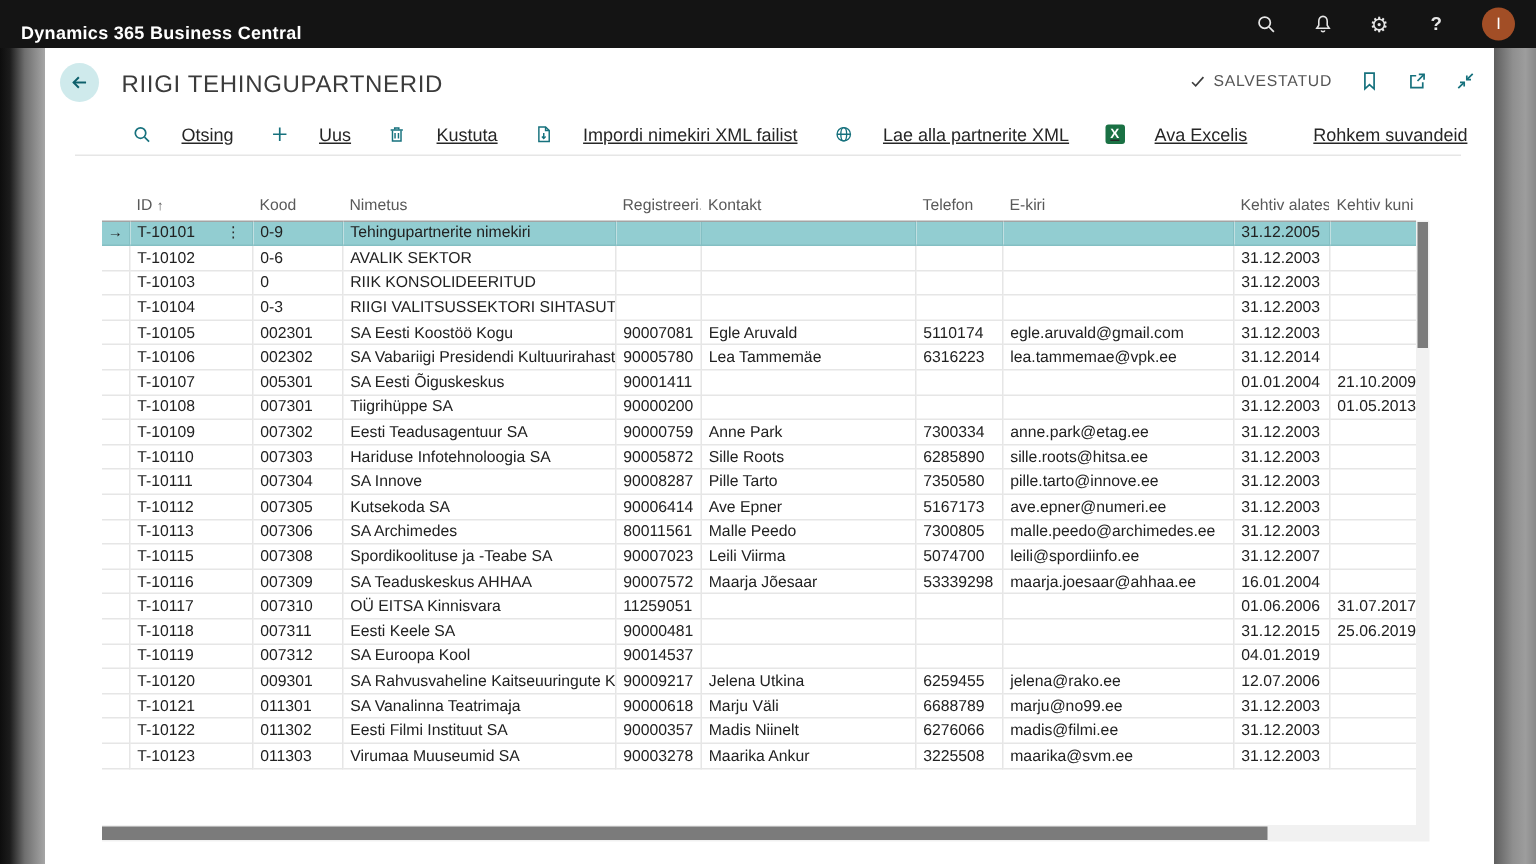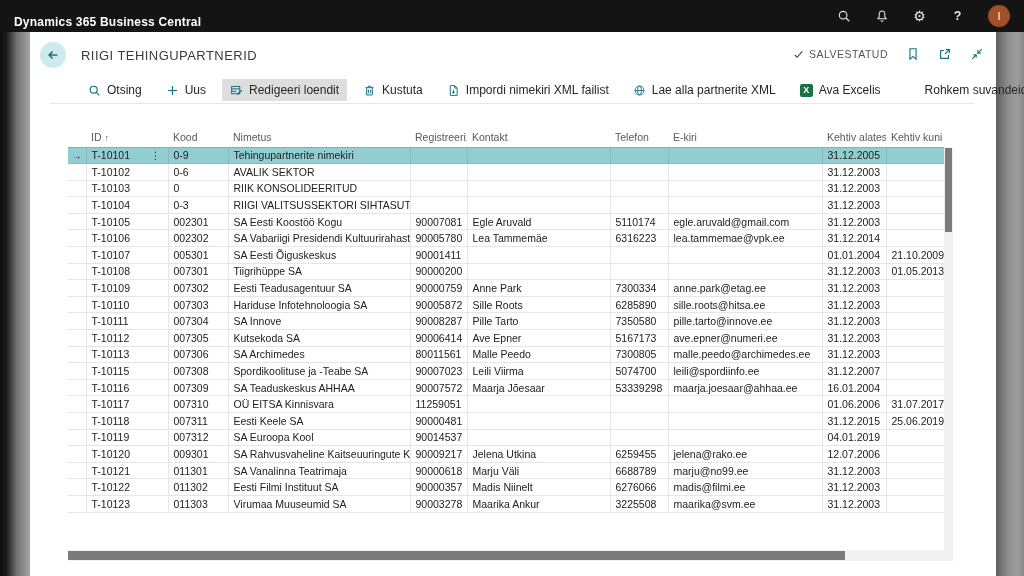--- a/index.html
+++ b/index.html
@@ -25,33 +25,33 @@
                  background:linear-gradient(90deg,#5e5e5e 0%,#8f8f8f 45%,#9d9d9d 75%,#888 100%); }
 
   
   .card { position:absolute; top:32px; left:30px; width:966px; height:544px; background:#fff; }
 
   
   .page-header { position:absolute; top:8px; left:0; width:100%; height:34px; }
   .back-button { position:absolute; left:10px; top:2px; width:26px; height:26px; border-radius:50%;
                  background:#cfeaec; border:none; display:flex; align-items:center; justify-content:center; cursor:pointer; }
   .back-button svg { width:14px; height:14px; color:#0d5f6b; }
-  .page-title { position:absolute; left:51px; top:8px; font-size:13px; color:#3b3b3b; letter-spacing:.45px; }
+  .page-title { position:absolute; left:51px; top:8px; font-size:16px; color:#3b3b3b; letter-spacing:.45px; }
   .header-right { position:absolute; right:12px; top:6px; display:flex; align-items:center; gap:17px; }
   .save-status { display:flex; align-items:flex-end; gap:5px; color:#555; font-size:10.5px; letter-spacing:.5px; }
   .save-status svg { width:11px; height:11px; color:#3c3c3c; }
   .hdr-icon { width:15px; height:15px; color:var(--accent); background:none; border:none; cursor:pointer;
               display:flex; align-items:center; justify-content:center; }
   .hdr-icon svg { width:14px; height:14px; }
 
   
   .toolbar { position:absolute; top:44px; left:20px; right:22px; height:28px; display:flex; align-items:center;
              border-bottom:1px solid #e6e6e6; padding-left:30px; gap:8px; }
-  .tb-item { display:flex; align-items:flex-end; gap:6px; background:none; border:none; cursor:pointer;
-             font-family:"Liberation Sans", sans-serif; font-size:12px; color:#262626; padding:4px 8px; white-space:nowrap; }
+  .tb-item { display:flex; align-items:flex-start; gap:20px; background:none; border:none; cursor:pointer;
+             font-family:"Liberation Sans", sans-serif; font-size:12px; color:#262626; padding:4px 8px; white-space:nowrap;text-decoration:underline; }
   .tb-item.active { background:#dedede; }
   .tb-icon { color:var(--accent); display:flex; align-items:center; }
   .tb-icon svg { width:13px; height:13px; }
   .excel-chip { width:13px; height:13px; border-radius:2px; background:var(--excel-green); color:#fff;
                 font-size:9px; font-weight:bold; display:flex; align-items:center; justify-content:center; }
   .tb-divider { width:1px; height:16px; background:#d0d0d0; margin:0 6px; }
 
   
   .grid-wrap { position:absolute; top:95px; left:38px; width:876px; }
   table { border-collapse:collapse; table-layout:fixed; width:876px; font-size:10.5px; }
@@ -153,31 +153,20 @@
         <span>Otsing</span>
       </button>
       <button class="tb-item">
         <span class="tb-icon">
           <svg viewBox="0 0 16 16" fill="none" stroke="currentColor" stroke-width="1.4">
             <line x1="8" y1="2.5" x2="8" y2="13.5"></line>
               <line x1="2.5" y1="8" x2="13.5" y2="8"></line>
           </svg>
         </span>
         <span>Uus</span>
-      </button>
-      <button class="tb-item active">
-        <span class="tb-icon">
-          <svg viewBox="0 0 16 16" fill="none" stroke="currentColor" stroke-width="1.2">
-            <rect x="2" y="3" width="10" height="9"></rect>
-              <line x1="2" y1="6" x2="12" y2="6"></line>
-              <line x1="2" y1="9" x2="8" y2="9"></line>
-            <line x1="9" y1="13" x2="14.5" y2="7.5" stroke-width="1.6"></line>
-          </svg>
-        </span>
-        <span>Redigeeri loendit</span>
       </button>
       <button class="tb-item">
         <span class="tb-icon">
           <svg viewBox="0 0 16 16" fill="none" stroke="currentColor" stroke-width="1.2">
             <path d="M4.5 5 V13.5 H11.5 V5"></path>
               <line x1="3" y1="4.5" x2="13" y2="4.5"></line>
               <path d="M6.3 4.2 V2.8 H9.7 V4.2"></path>
             <line x1="6.6" y1="7" x2="6.6" y2="11.5"></line>
               <line x1="9.4" y1="7" x2="9.4" y2="11.5"></line>
           </svg>

